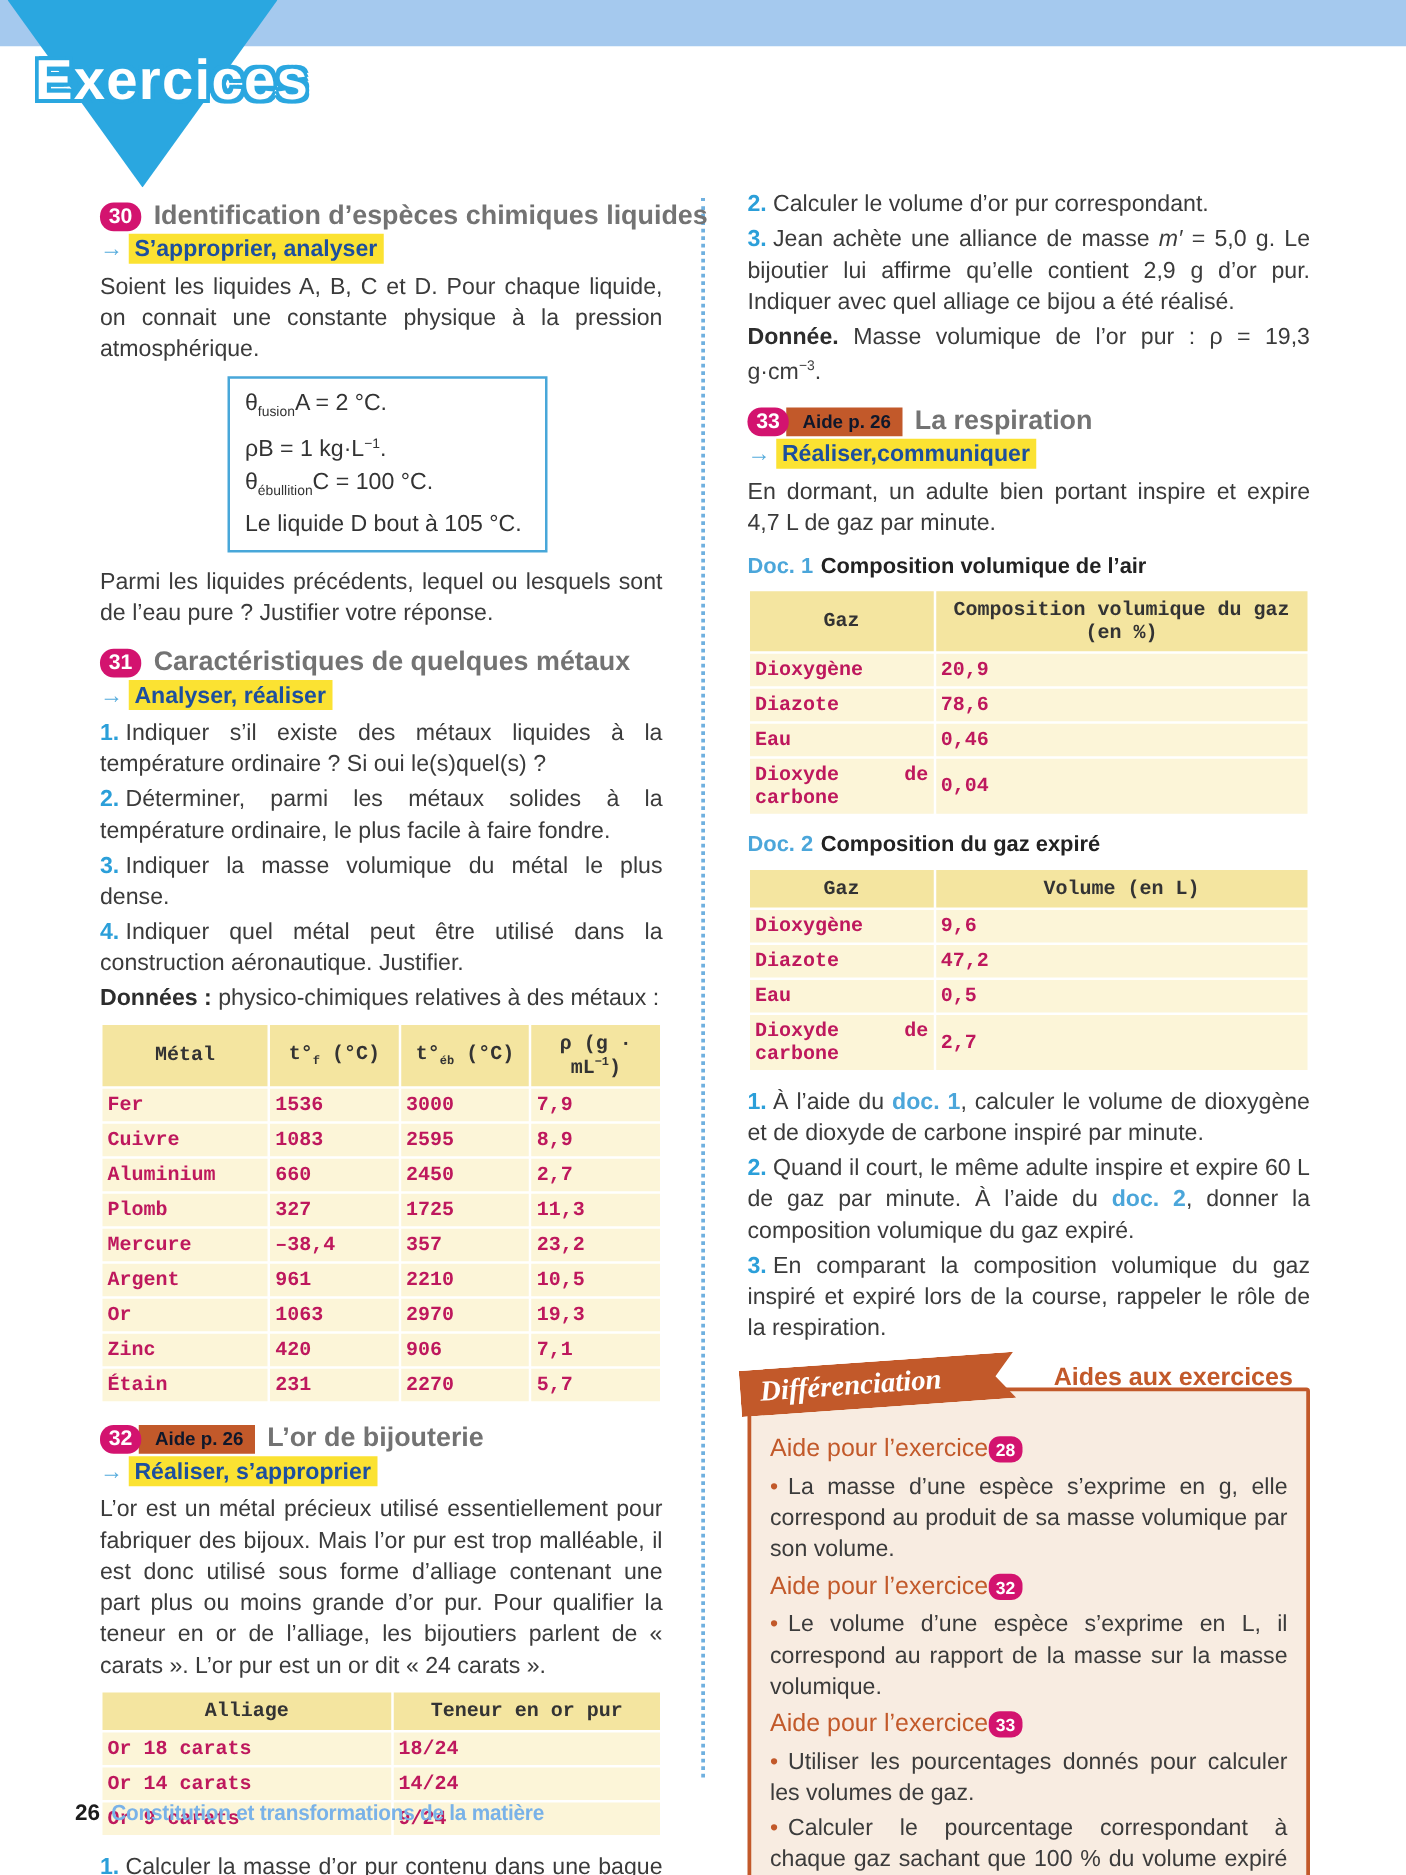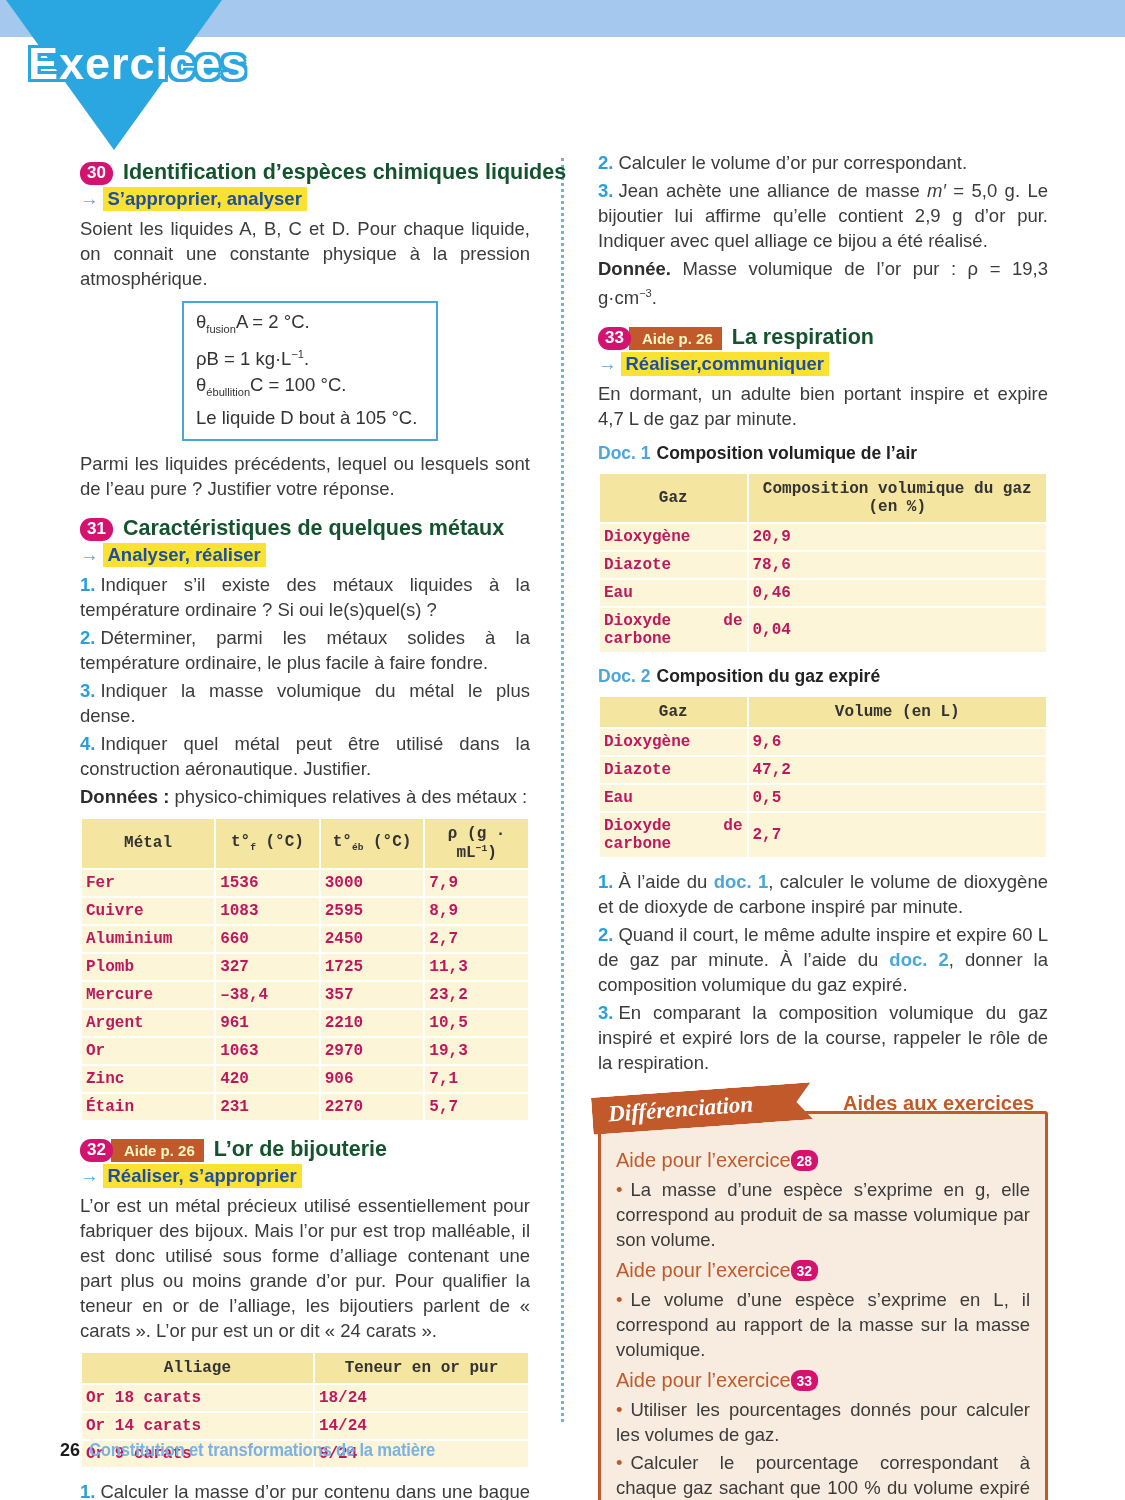--- a/index.html
+++ b/index.html
@@ -13,23 +13,23 @@
         -3px 0 0 #2aa7e0,3px 0 0 #2aa7e0,0 -3px 0 #2aa7e0,0 3px 0 #2aa7e0;}
   .divider{position:absolute;left:561px;top:158px;height:1264px;border-left:3px dotted #6fb0df;}
   .col{position:absolute;width:450px;text-align:justify;}
   .col-left{left:80px;top:160px;}
   .col-right{left:598px;top:150px;}
   .exercise{margin:0 0 6px 0;}
   .mt{margin-top:15px;}
   .ex-header{display:flex;align-items:flex-end;gap:10px;text-align:left;margin-bottom:3px;}
   .badge{background:#d3136f;color:#fff;font-weight:bold;font-size:17px;border-radius:11px;
         padding:1px 7px 2px;position:relative;z-index:2;}
-  .aide-badge{background:#c2592a;color:#fef9c3;font-weight:bold;font-size:15px;
+  .aide-badge{background:#c2592a;color:#0f172a;font-weight:bold;font-size:15px;
         padding:3px 9px 3px 13px;margin-left:-12px;position:relative;z-index:1;}
-  .ex-title{color:#14532d;font-weight:bold;font-size:21.5px;white-space:nowrap;}
+  .ex-title{color:#737373;font-weight:bold;font-size:21.5px;white-space:nowrap;}
   .skills{text-align:left;margin:0 0 6px;font-size:18.5px;}
   .skills .arrow{color:#54abdc;margin-right:4px;}
   .skills .hl{background:#fbe232;color:#1d4f9e;font-weight:bold;padding:1px 5px 2px;}
   p.body{font-size:18.5px;line-height:25px;margin:0 0 3px;}
   .qnum{color:#2b9fd9;font-weight:bold;margin-right:5px;}
   .rt-sub{vertical-align:sub;font-size:0.6em;}
   .rt-sup{vertical-align:super;font-size:0.6em;}
   .rt-italic{font-style:italic;}
   .rt-bold{font-weight:bold;color:#2d2d2d;}
   .rt-doc{color:#4ba6da;font-weight:bold;}

